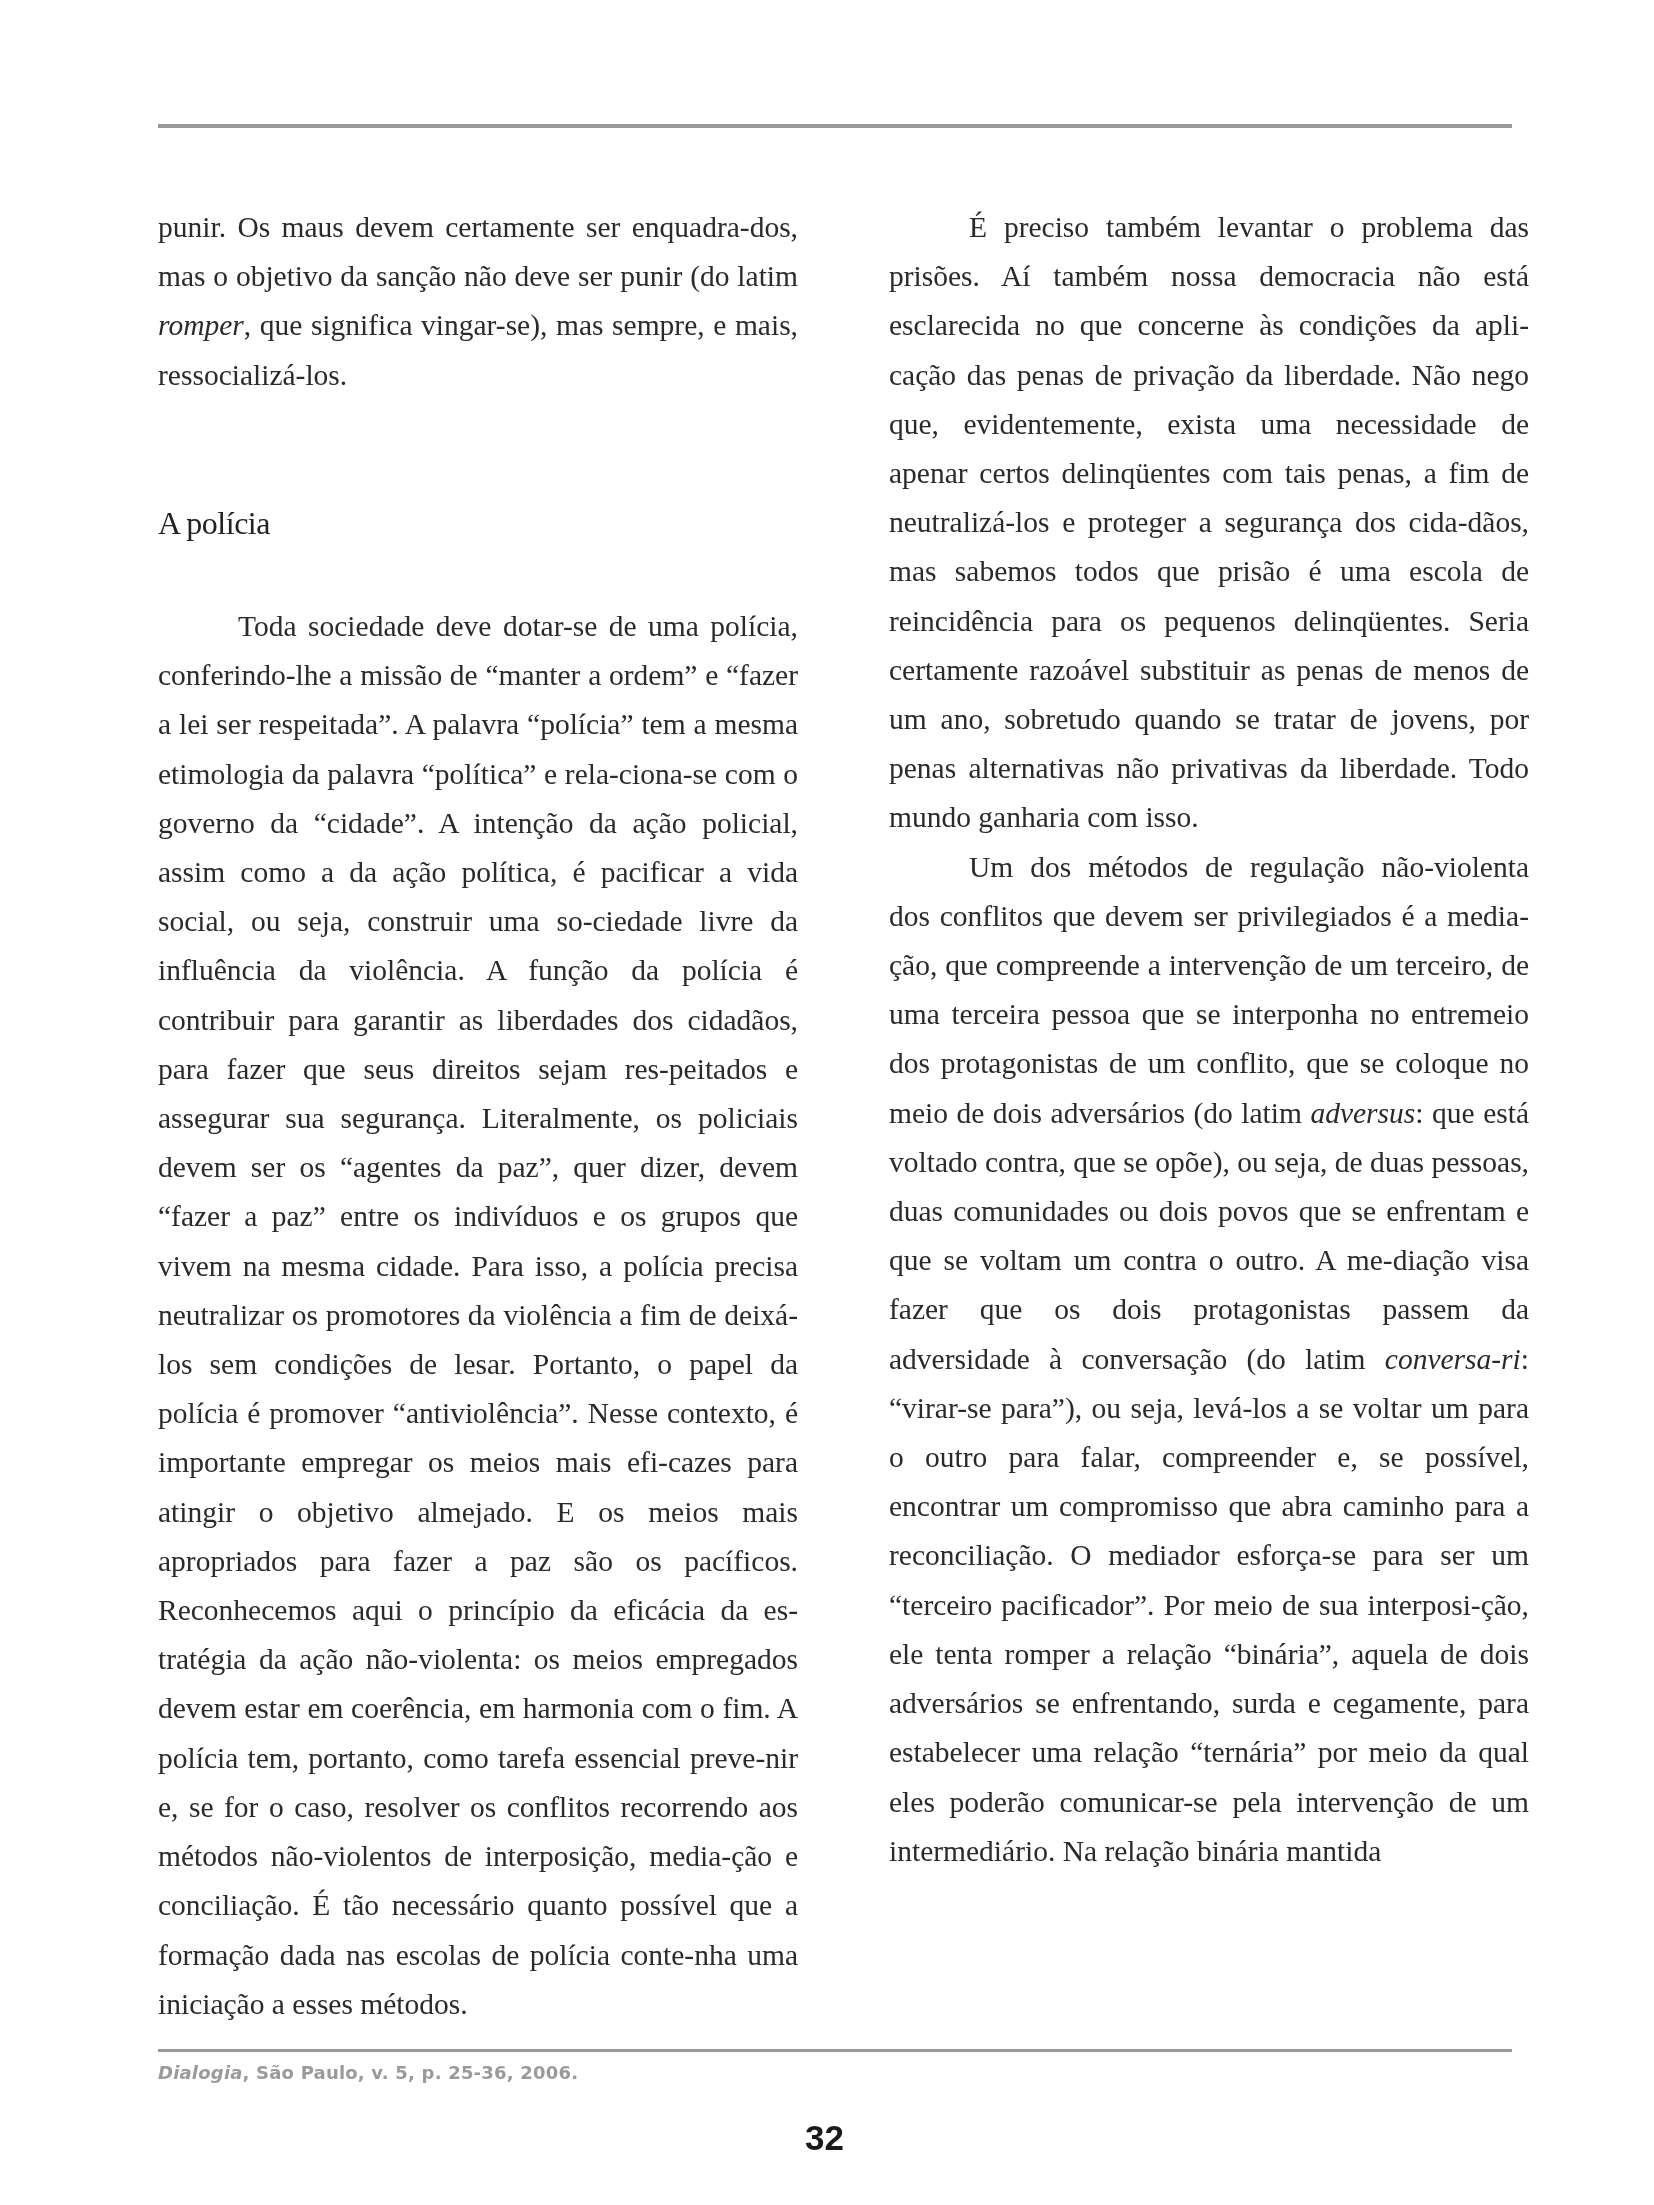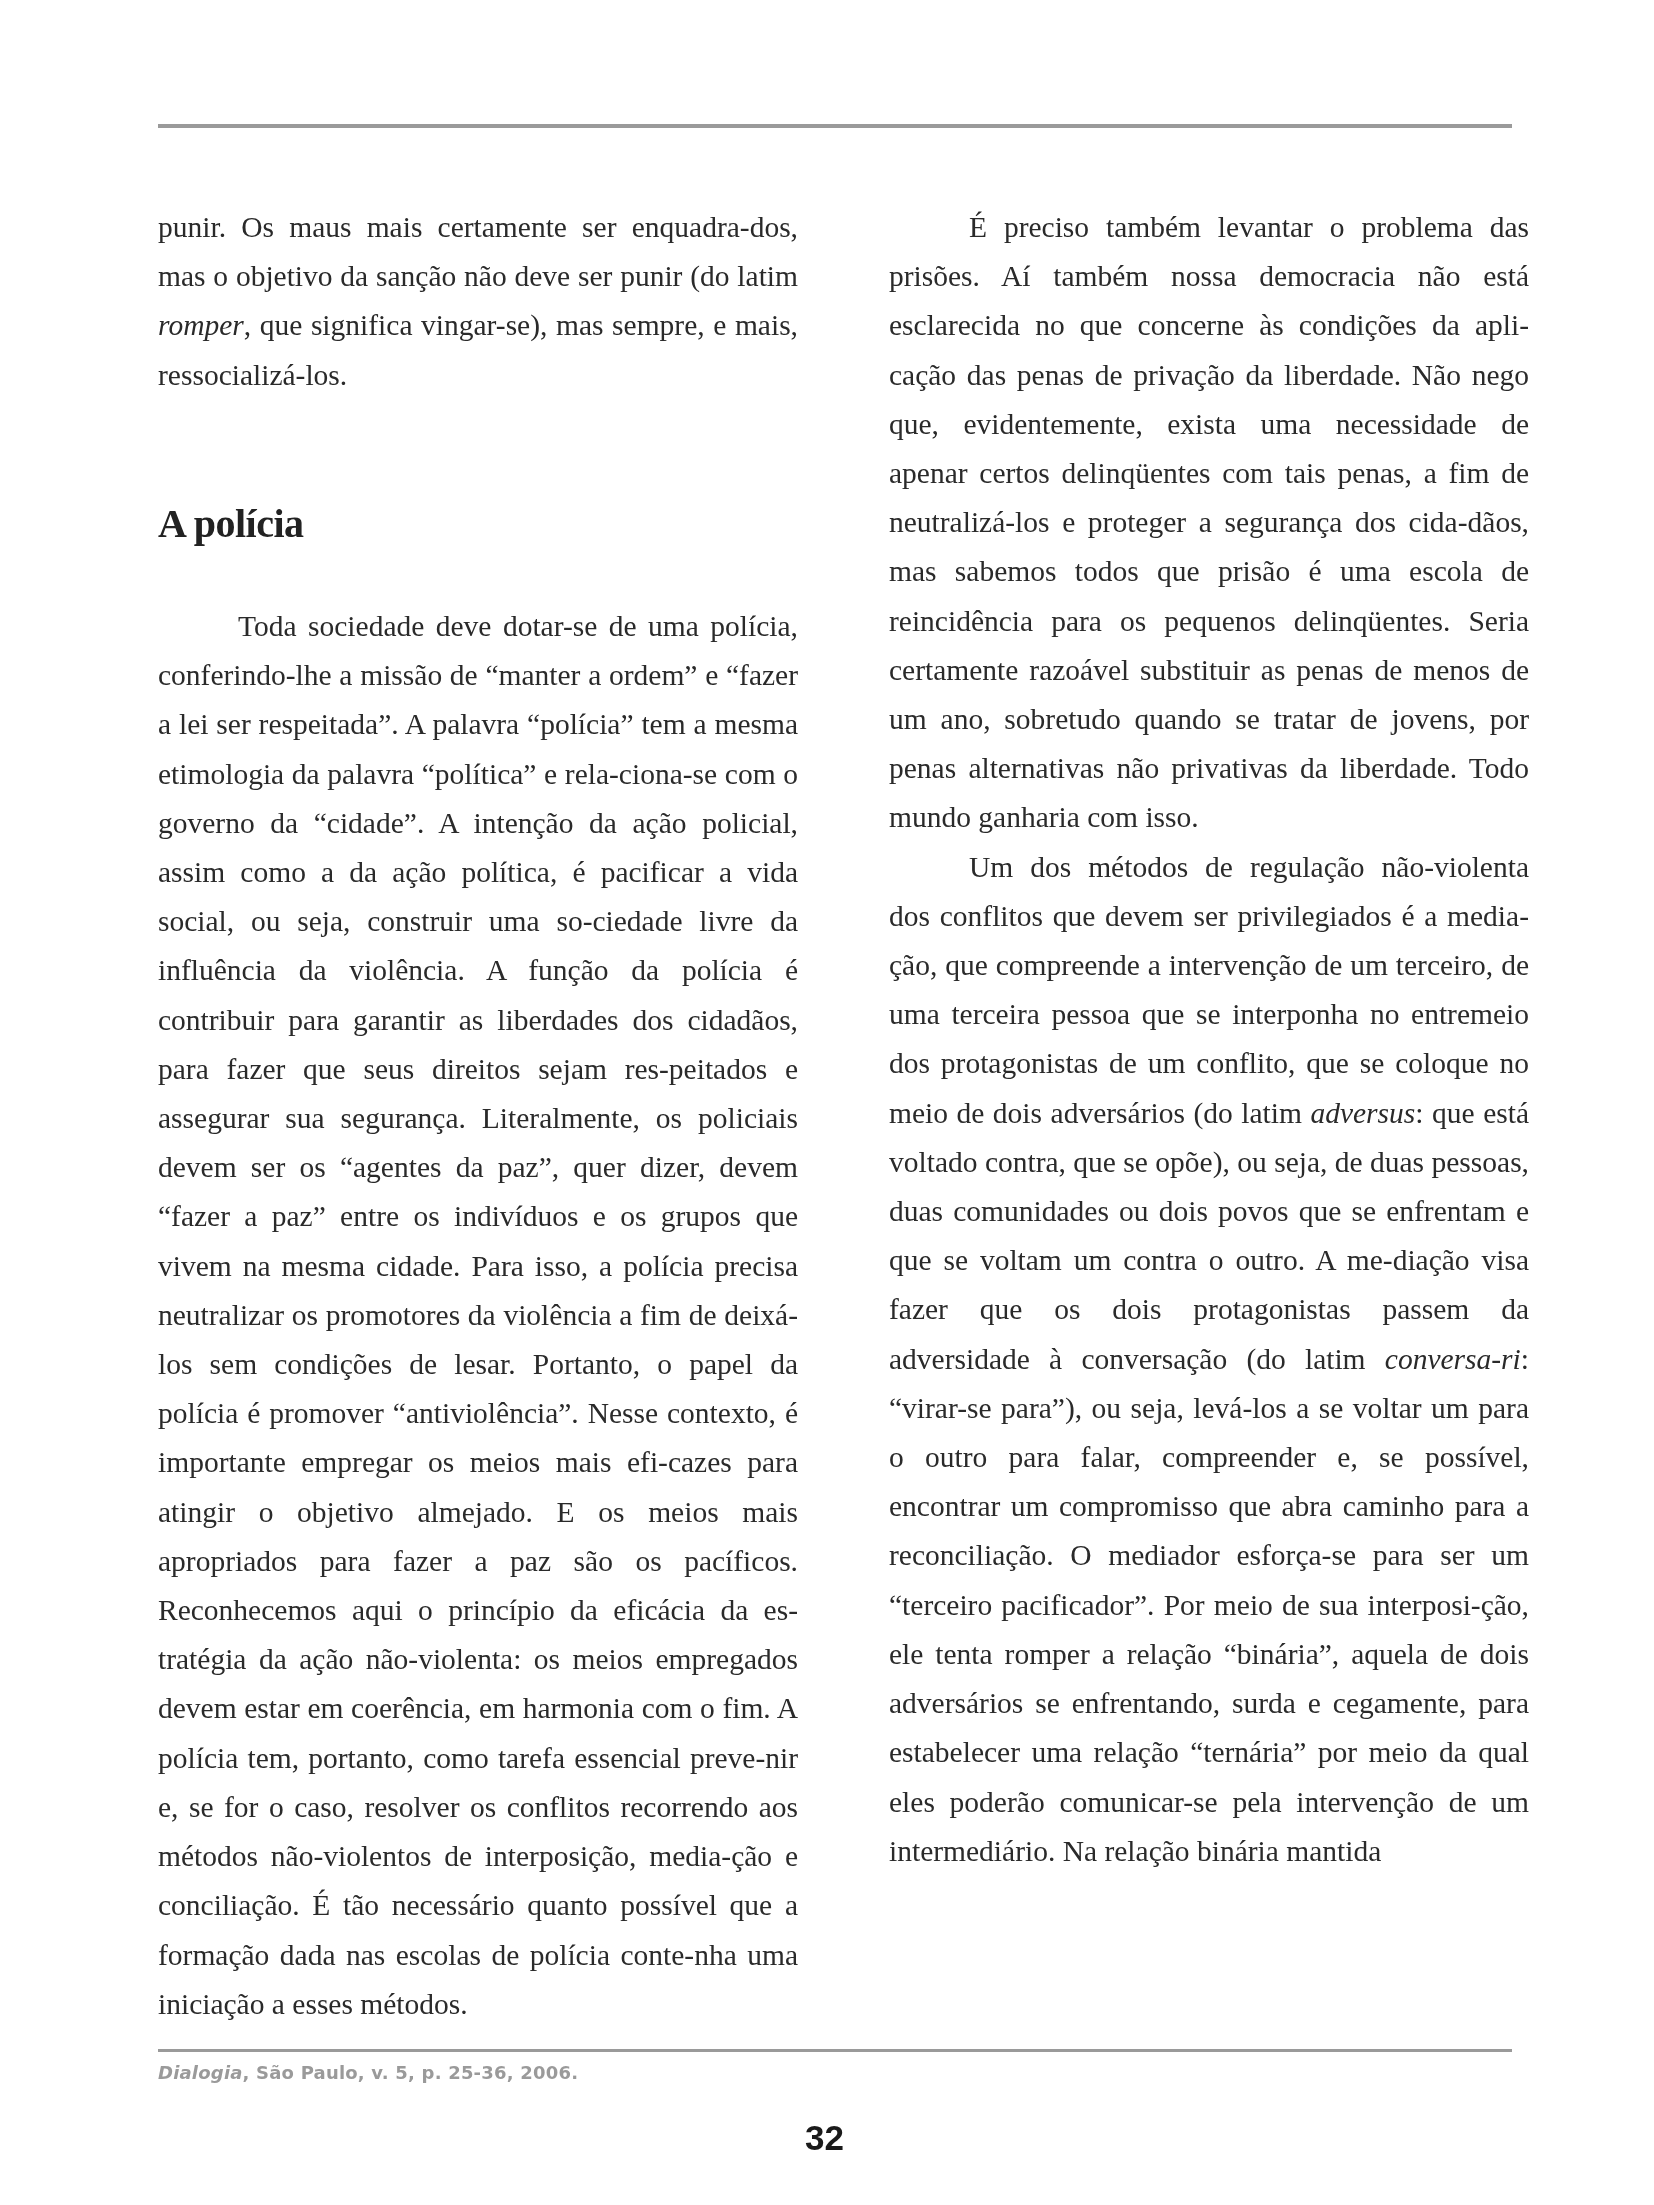--- a/index.html
+++ b/index.html
@@ -6,37 +6,37 @@
   body { width: 1654px; height: 2205px; position: relative; overflow: hidden; }
   .rule-top { position: absolute; left: 158px; top: 124px; width: 1354px; height: 4px; background: #9a9a9a; }
   .col { position: absolute; top: 203px; width: 640px;
          font-family: "Liberation Serif", "DejaVu Serif", serif; font-size: 29.5px;
          line-height: 49.2px; color: #2a2a2a; text-align: justify; hyphens: none; }
   .col-left { left: 158px; }
   .col-right { left: 861px; margin-left: 28px; }
   .col p { margin: 0; }
   .col p.indent { text-indent: 80px; }
   .col em { font-style: italic; }
-  .col h2 { margin: 0; font-weight: bold; font-size: 40px; letter-spacing: -0.5px; color: #222; }
+  .col h2 { margin: 0; font-weight: normal; font-size: 32px; letter-spacing: -0.5px; color: #222; }
   .left-h2 { margin-top: 99px !important; margin-bottom: 54px !important; }
   .right-h2 { margin-top: 99px !important; margin-bottom: 54px !important; }
   .rule-bottom { position: absolute; left: 158px; top: 2049px; width: 1354px; height: 3px; background: #9a9a9a; }
   .citation { position: absolute; left: 158px; top: 2062px; font-family: "DejaVu Sans", sans-serif;
               font-size: 18px; font-weight: bold; color: #9a9a9a; letter-spacing: 0.2px; }
   .citation em { font-style: italic; }
   .page-num { position: absolute; left: 805px; top: 2118px; font-family: "Liberation Sans", sans-serif;
               font-size: 35px; font-weight: bold; color: #1a1a1a; }
 </style>
 </head>
 <body>
 
 <div class="rule-top"></div>
 
 <div class="col col-left">
-  <p><span>punir. Os maus mais certamente ser enquadra-dos, mas o objetivo da sanção não deve ser punir (do latim </span><em>romper</em><span>, que significa vingar-se), mas sempre, e mais, ressocializá-los.</span></p>
+  <p><span>punir. Os maus devem certamente ser enquadra-dos, mas o objetivo da sanção não deve ser punir (do latim </span><em>romper</em><span>, que significa vingar-se), mas sempre, e mais, ressocializá-los.</span></p>
   <h2 class="left-h2">A polícia</h2>
   <p class="indent">Toda sociedade deve dotar-se de uma polícia, conferindo-lhe a missão de “manter a ordem” e “fazer a lei ser respeitada”. A palavra “polícia” tem a mesma etimologia da palavra “política” e rela-ciona-se com o governo da “cidade”. A intenção da ação policial, assim como a da ação política, é pacificar a vida social, ou seja, construir uma so-ciedade livre da influência da violência. A função da polícia é contribuir para garantir as liberdades dos cidadãos, para fazer que seus direitos sejam res-peitados e assegurar sua segurança. Literalmente, os policiais devem ser os “agentes da paz”, quer dizer, devem “fazer a paz” entre os indivíduos e os grupos que vivem na mesma cidade. Para isso, a polícia precisa neutralizar os promotores da violência a fim de deixá-los sem condições de lesar. Portanto, o papel da polícia é promover “antiviolência”. Nesse contexto, é importante empregar os meios mais efi-cazes para atingir o objetivo almejado. E os meios mais apropriados para fazer a paz são os pacíficos. Reconhecemos aqui o princípio da eficácia da es-tratégia da ação não-violenta: os meios empregados devem estar em coerência, em harmonia com o fim. A polícia tem, portanto, como tarefa essencial preve-nir e, se for o caso, resolver os conflitos recorrendo aos métodos não-violentos de interposição, media-ção e conciliação. É tão necessário quanto possível que a formação dada nas escolas de polícia conte-nha uma iniciação a esses métodos.</p>
 </div>
 
 <div class="col col-right">
   <p class="indent">É preciso também levantar o problema das prisões. Aí também nossa democracia não está esclarecida no que concerne às condições da apli-cação das penas de privação da liberdade. Não nego que, evidentemente, exista uma necessidade de apenar certos delinqüentes com tais penas, a fim de neutralizá-los e proteger a segurança dos cida-dãos, mas sabemos todos que prisão é uma escola de reincidência para os pequenos delinqüentes. Seria certamente razoável substituir as penas de menos de um ano, sobretudo quando se tratar de jovens, por penas alternativas não privativas da liberdade. Todo mundo ganharia com isso.</p>
   <p class="indent"><span>Um dos métodos de regulação não-violenta dos conflitos que devem ser privilegiados é a media-ção, que compreende a intervenção de um terceiro, de uma terceira pessoa que se interponha no entremeio dos protagonistas de um conflito, que se coloque no meio de dois adversários (do latim </span><em>adversus</em><span>: que está voltado contra, que se opõe), ou seja, de duas pessoas, duas comunidades ou dois povos que se enfrentam e que se voltam um contra o outro. A me-diação visa fazer que os dois protagonistas passem da adversidade à conversação (do latim </span><em>conversa-ri</em><span>: “virar-se para”), ou seja, levá-los a se voltar um para o outro para falar, compreender e, se possível, encontrar um compromisso que abra caminho para a reconciliação. O mediador esforça-se para ser um “terceiro pacificador”. Por meio de sua interposi-ção, ele tenta romper a relação “binária”, aquela de dois adversários se enfrentando, surda e cegamente, para estabelecer uma relação “ternária” por meio da qual eles poderão comunicar-se pela intervenção de um intermediário. Na relação binária mantida</span></p>
 </div>
 
 <div class="rule-bottom"></div>

